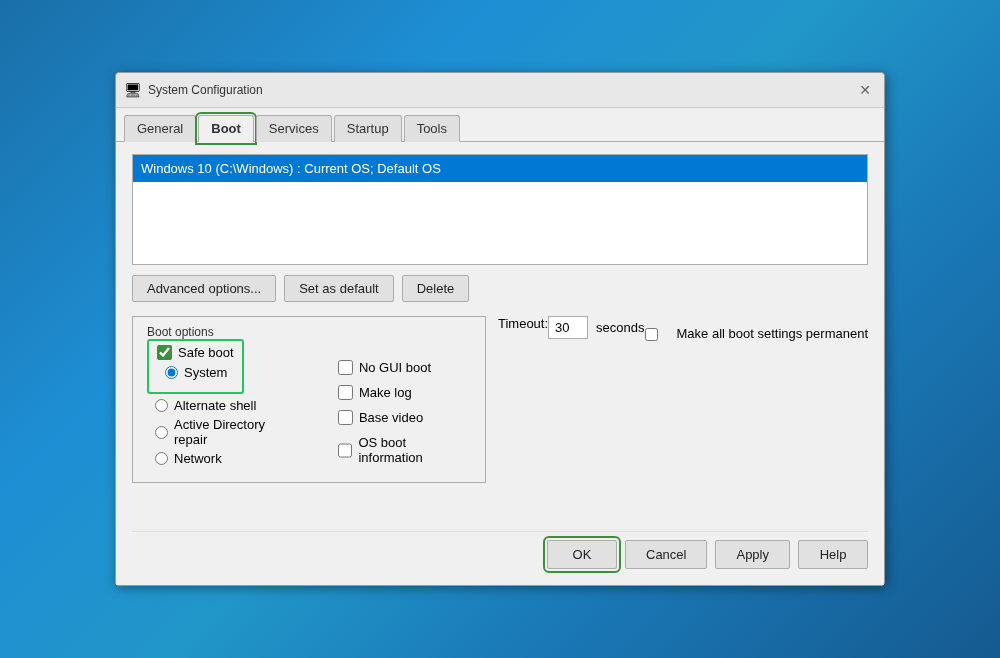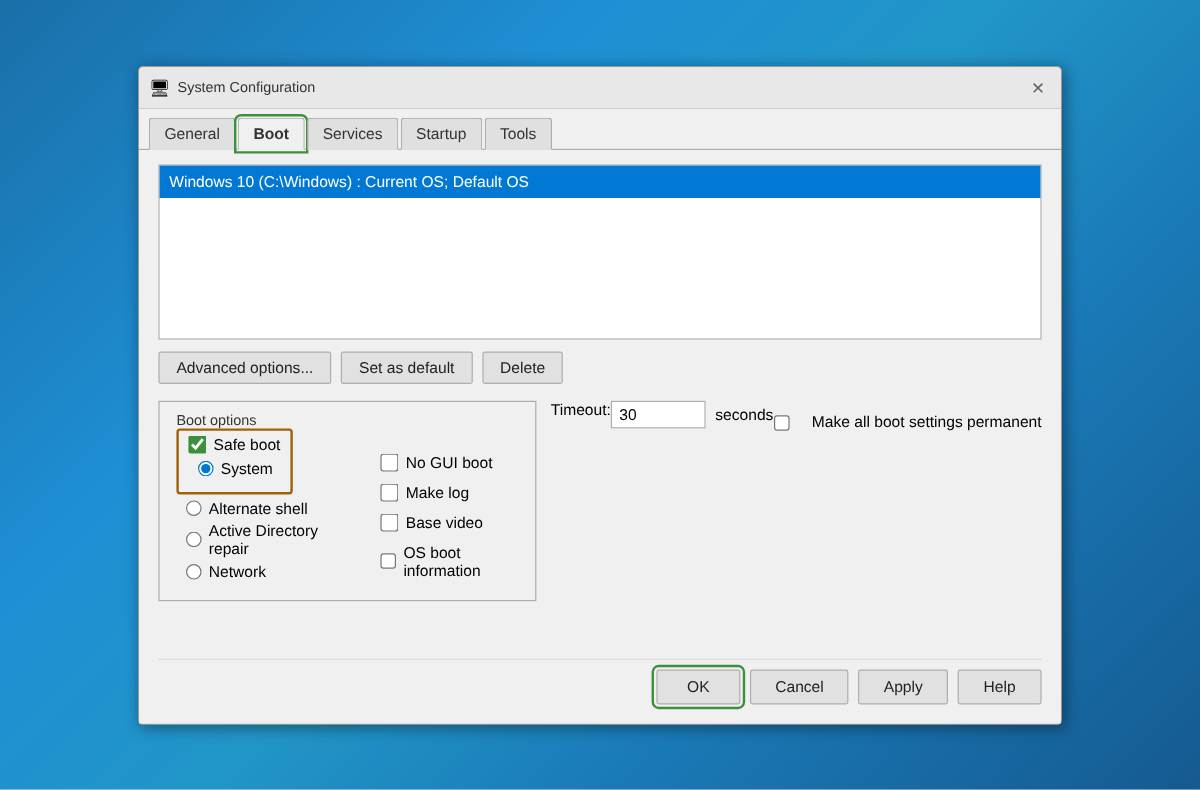--- a/index.html
+++ b/index.html
@@ -80,21 +80,21 @@
       outline: 2px solid #3c8f3c;
       outline-offset: 1px;
     }
     .content {
       padding: 12px 16px 16px 16px;
       background: #f0f0f0;
     }
     .os-list {
       border: 1px solid #adadad;
       background: white;
-      height: 146px;
+      height: 111px;
       margin-bottom: 10px;
     }
     .os-list-item {
       padding: 6px 8px;
       background: #0078d4;
       color: white;
       font-size: 13px;
     }
     .buttons-row {
       display: flex;
@@ -138,21 +138,21 @@
       align-items: center;
       margin-bottom: 5px;
     }
     .checkbox-row input[type=checkbox] {
       margin-right: 6px;
       width: 15px;
       height: 15px;
       accent-color: #3c8f3c;
     }
     .safe-boot-group {
-      border: 2px solid #a16207;
+      border: 2px solid #22c55e;
       border-radius: 3px;
       padding: 4px 8px 8px 8px;
       margin-bottom: 4px;
       display: inline-block;
     }
     .radio-option {
       display: flex;
       align-items: center;
       margin-bottom: 4px;
       padding-left: 8px;
@@ -177,21 +177,21 @@
       font-size: 13px;
       margin-bottom: 6px;
     }
     .timeout-row {
       display: flex;
       align-items: center;
       gap: 8px;
       margin-bottom: 14px;
     }
     .timeout-input {
-      width: 79px;
+      width: 40px;
       border: 1px solid #adadad;
       padding: 3px 6px;
       font-size: 13px;
     }
     .make-permanent-row {
       display: flex;
       align-items: flex-start;
       gap: 19px;
       margin-top: 10px;
     }

